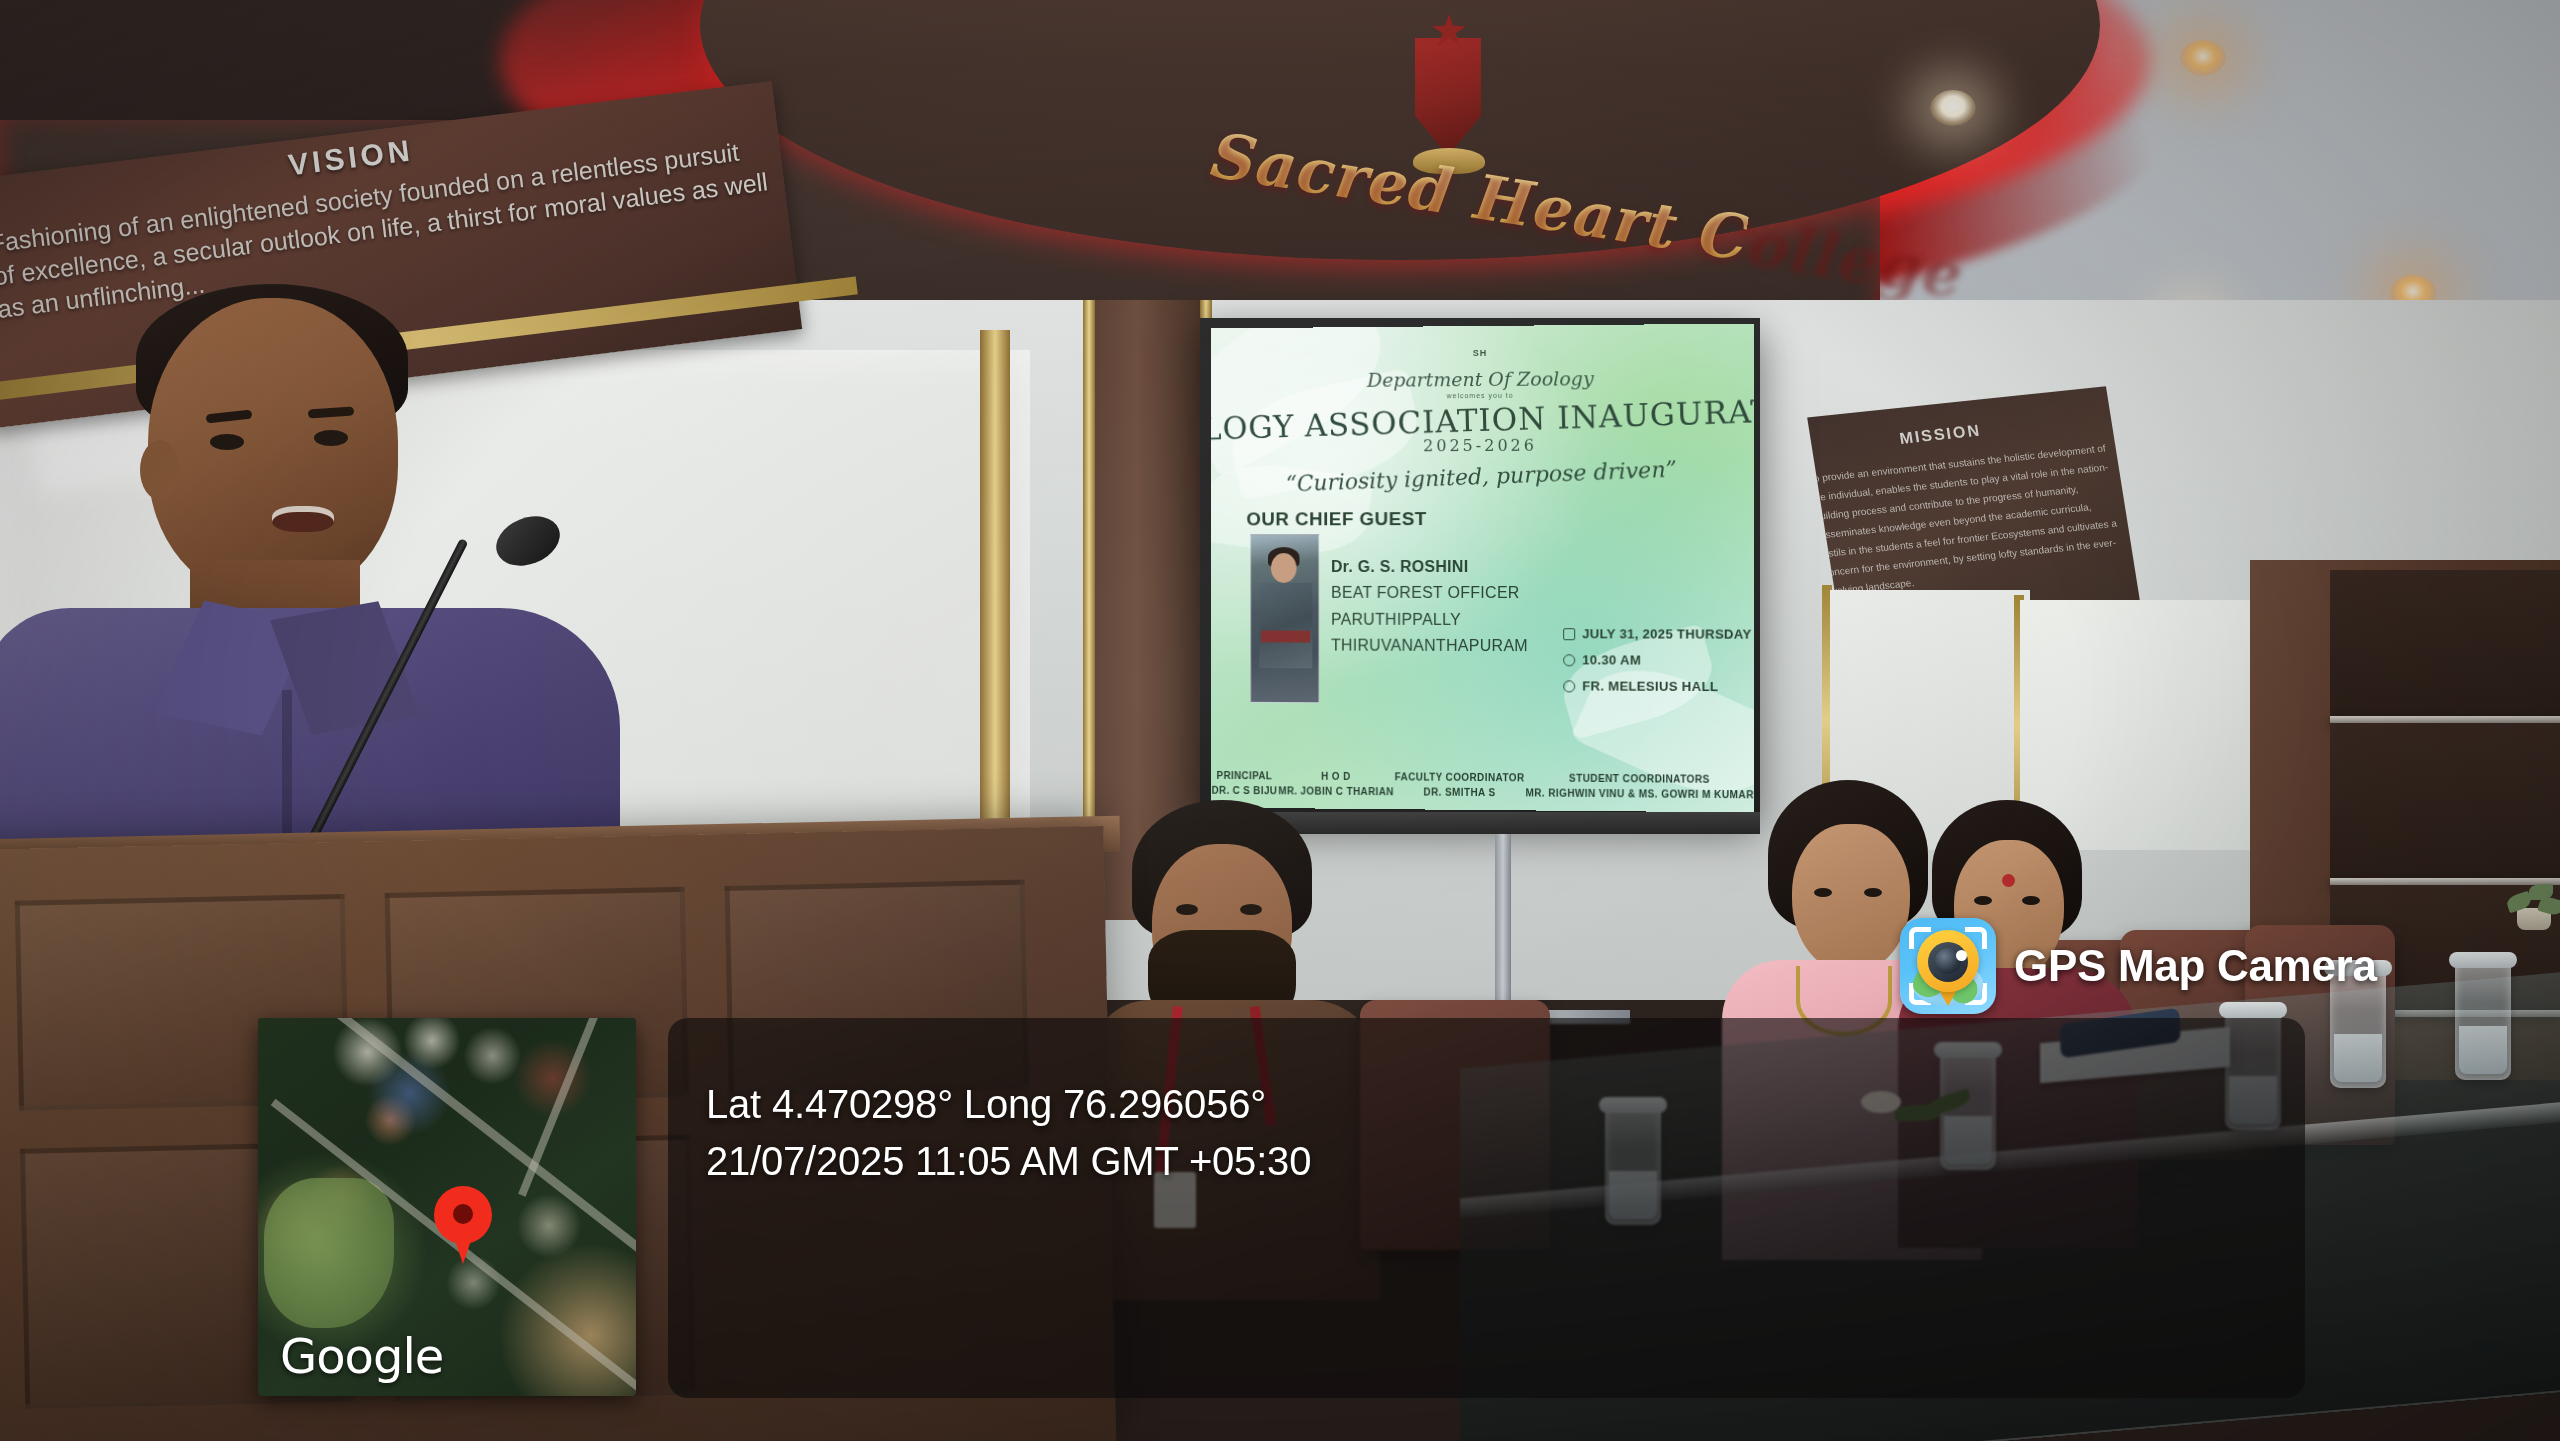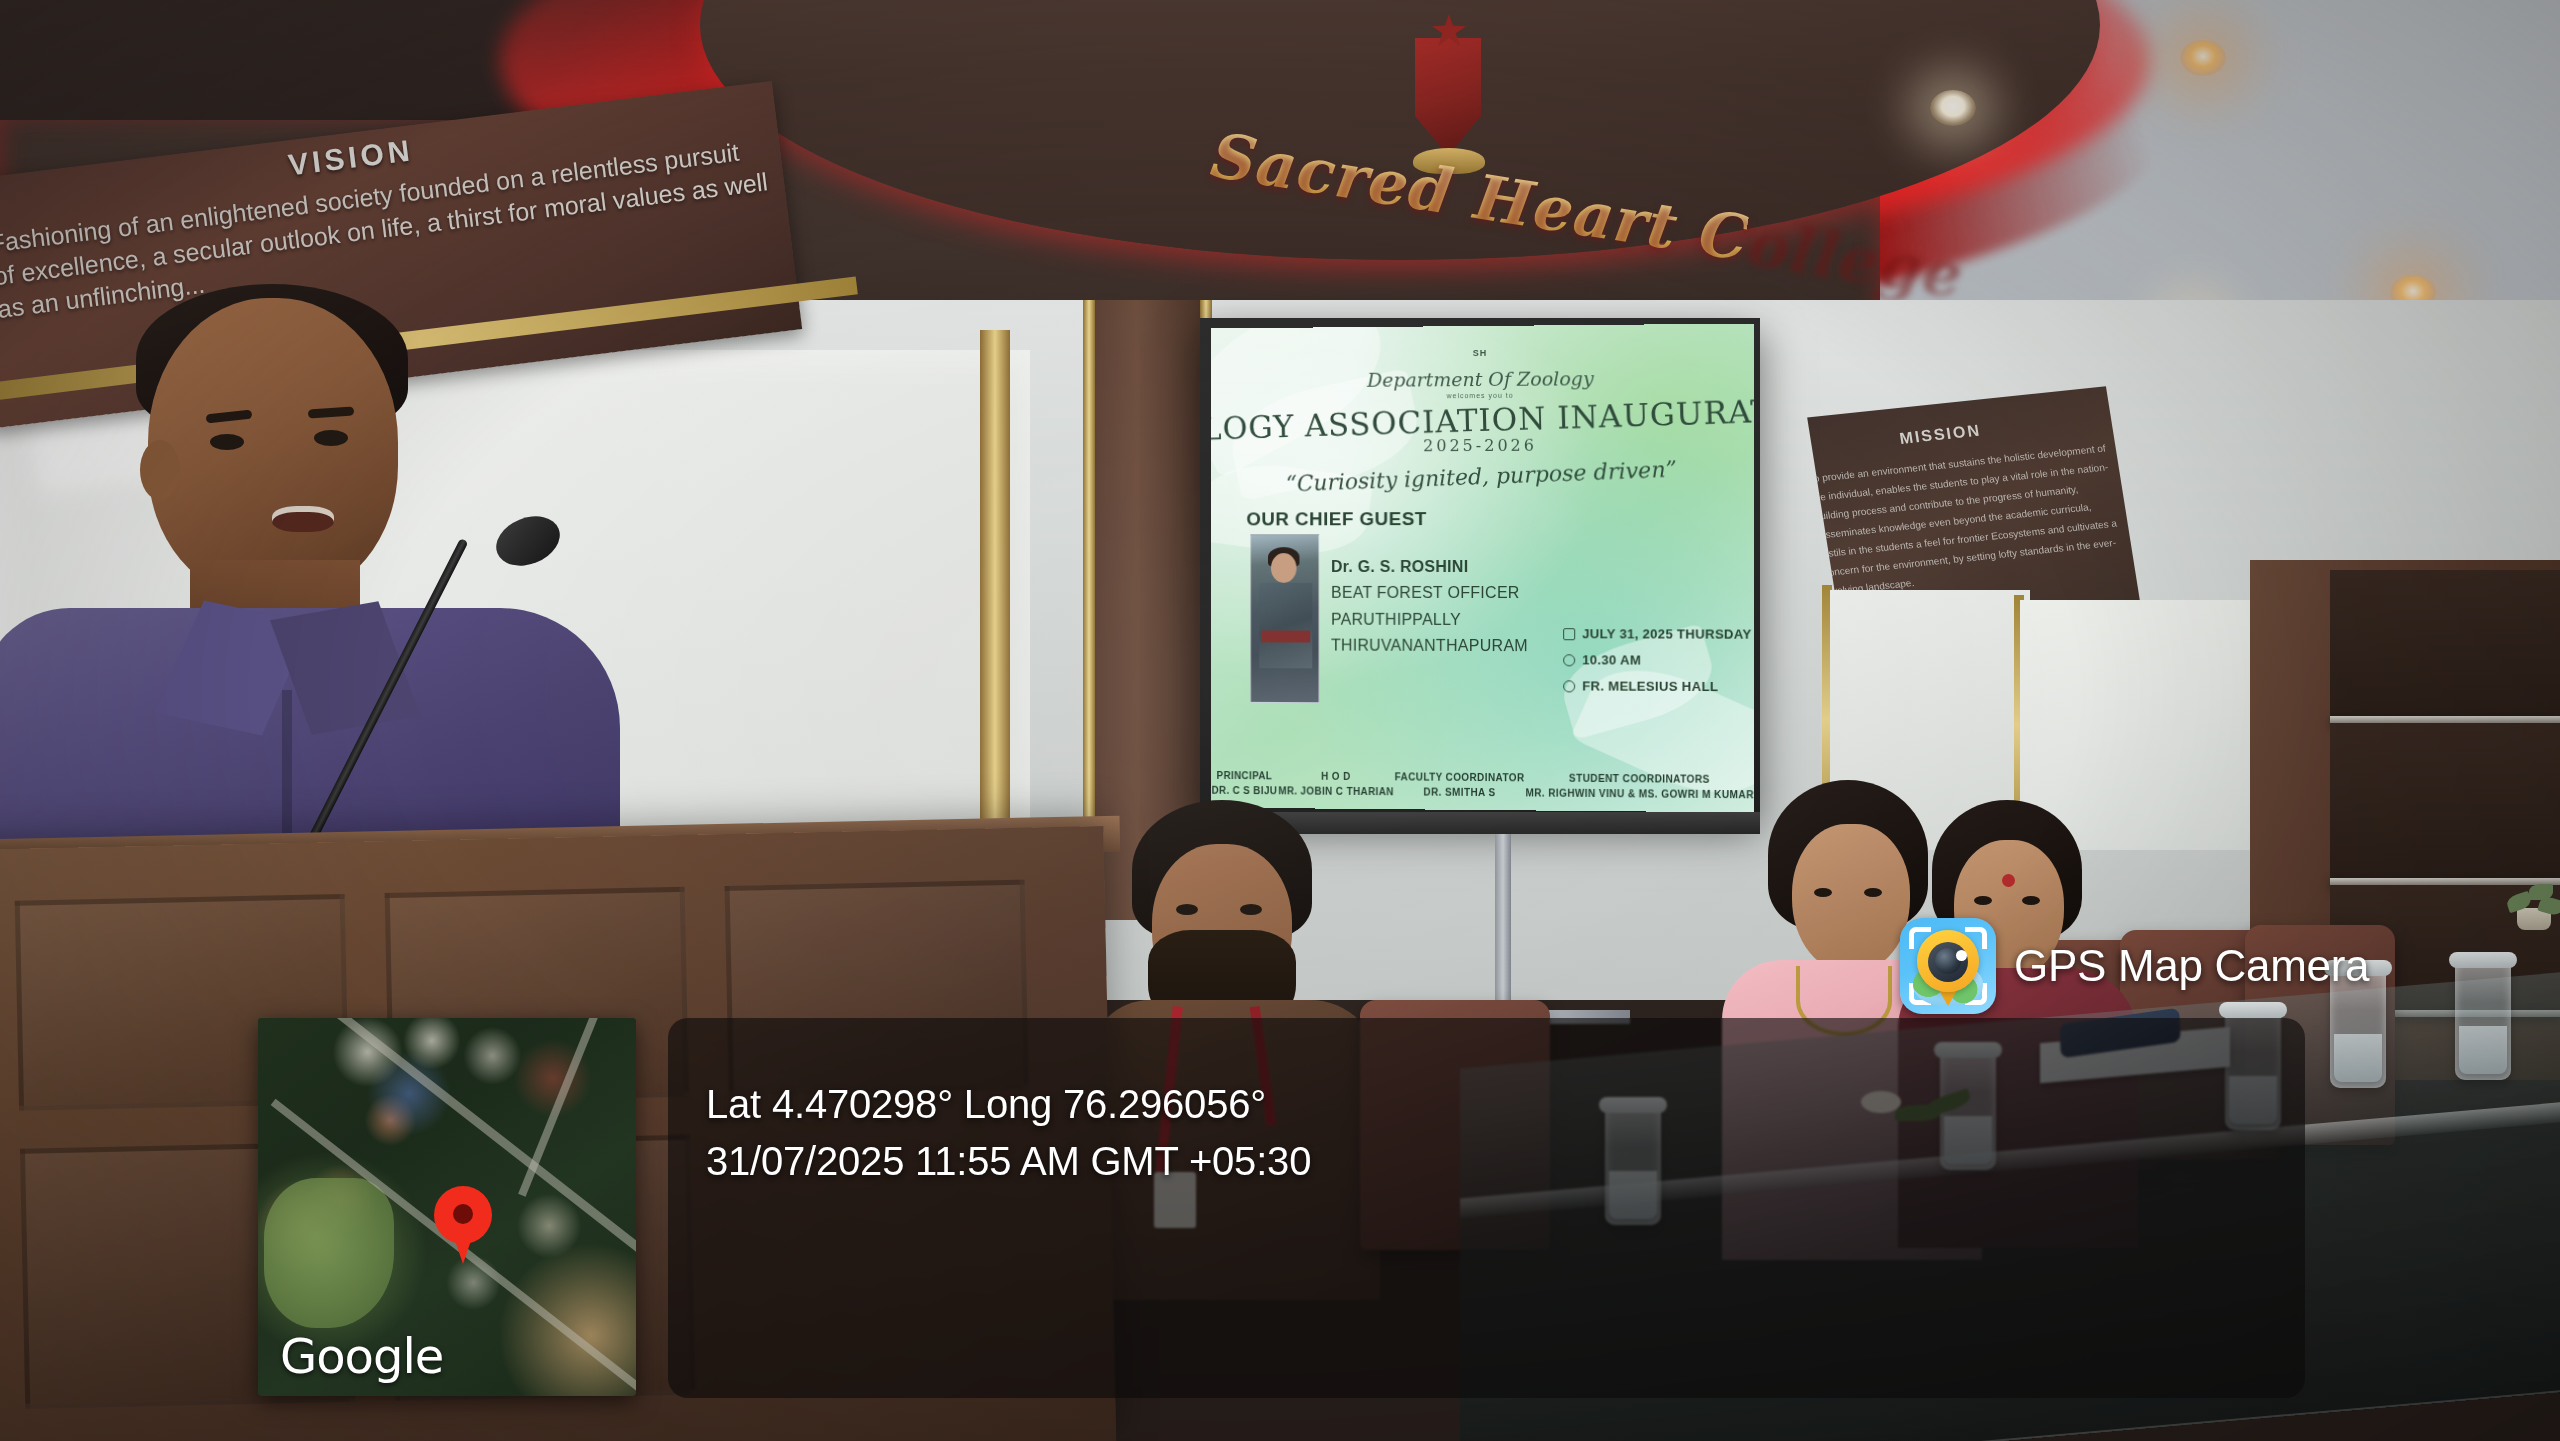--- a/index.html
+++ b/index.html
@@ -502,21 +502,21 @@
   .lens-inner {
     position:absolute; left:50%; top:30px; transform:translateX(-50%);
     width:26px; height:26px; border-radius:50%;
     background:radial-gradient(circle at 35% 32%, #6d7b8b 0%, #2b3642 60%, #131a23 100%);
   }
   .lens-glint {
     position:absolute; left:56px; top:32px; width:11px; height:11px; border-radius:50%;
     background:#fff;
   }
   .gps-badge-label {
-    font-size:44px; font-weight:normal; color:#fff; letter-spacing:-.3px;
+    font-size:44px; font-weight:bold; color:#fff; letter-spacing:-.3px;
     text-shadow:0 2px 7px rgba(0,0,0,.8);
   }
 </style>
 </head>
 <body>
 
 <div id="shot">
 
   <div class="photo">
 
@@ -785,21 +785,21 @@
     <div class="map-pin">
       <div class="pin-body"></div>
       <div class="pin-tail"></div>
       <div class="pin-dot"></div>
     </div>
     <div class="google-wm">Google</div>
   </div>
 
   <div class="gps-text">
     <div class="gps-line">Lat 4.470298° Long 76.296056°</div>
-    <div class="gps-line">31/07/2025 11:55 AM GMT +05:30</div>
+    <div class="gps-line">21/07/2025 11:05 AM GMT +05:30</div>
   </div>
 
   <div class="gps-badge">
     <div class="gps-logo">
       <div class="vf tl"></div>
       <div class="vf tr"></div>
       <div class="vf bl"></div>
       <div class="vf br"></div>
       <div class="globe"></div>
       <div class="pin-yellow-tail"></div>

